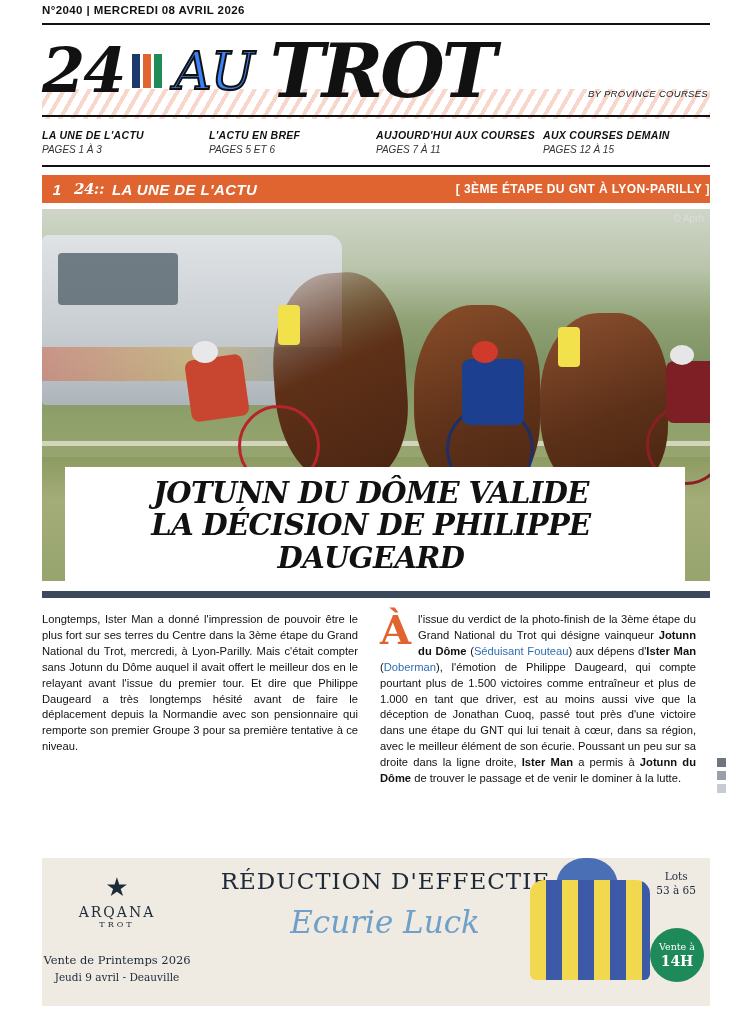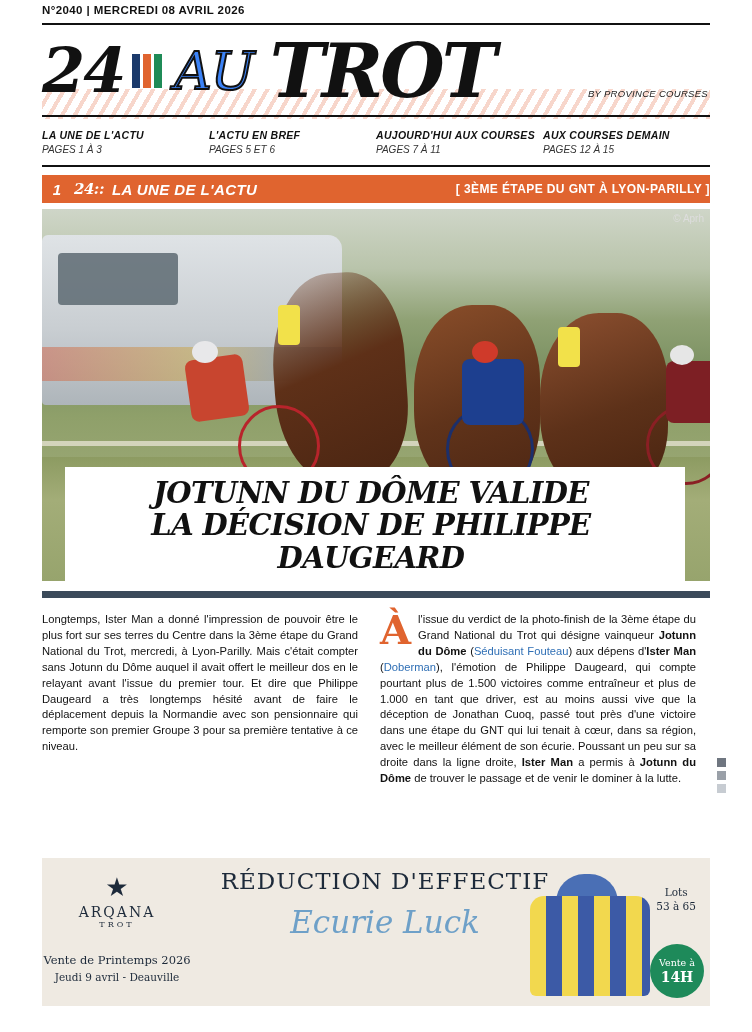--- a/index.html
+++ b/index.html
@@ -406,21 +406,21 @@
   }
   .cursor-icon {
     position: absolute;
     right: 86px; bottom: 34px;
     font-size: 17px;
     color: #2b3a4a;
     transform: rotate(8deg);
   }
   .ad-right {
     position: absolute;
-    right: 0; top: 16px;
+    right: 0; top: 0;
     width: 220px; height: 148px;
   }
   .silk {
     position: absolute;
     left: 40px; top: 22px;
     width: 120px; height: 100px;
     background: repeating-linear-gradient(90deg,#f2d84e 0 16px,#3c5aa6 16px 32px);
     border-radius: 14px 14px 6px 6px;
   }
   .helmet {

